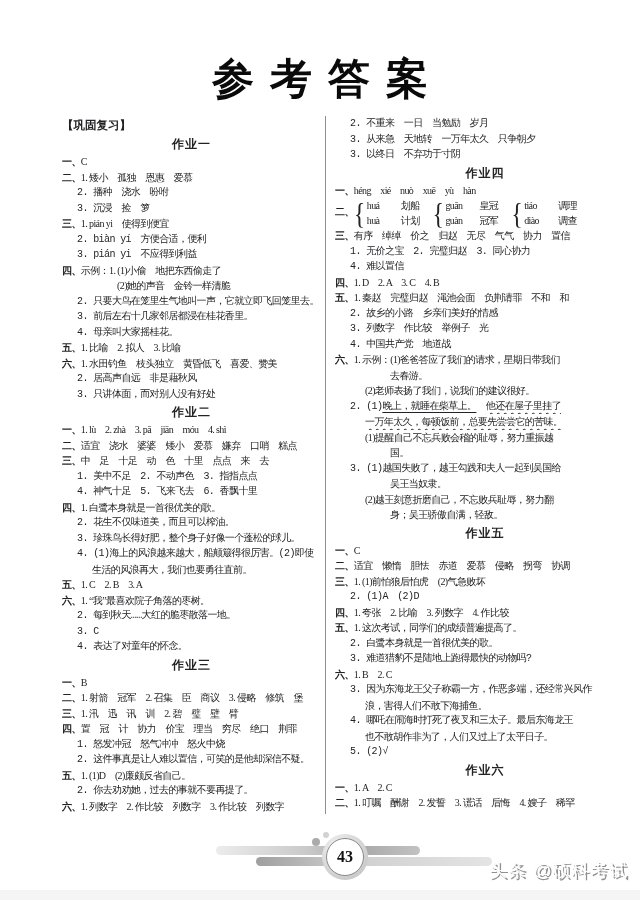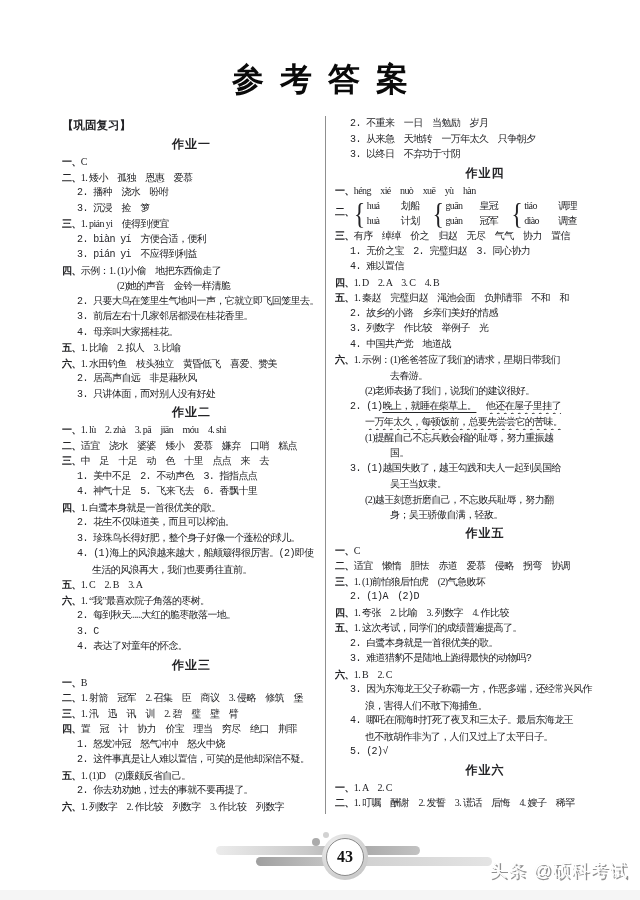--- a/index.html
+++ b/index.html
@@ -1,18 +1,18 @@
 <!DOCTYPE html>
 <html><head>
 <meta charset="utf-8">
 <style>
   html,body{margin:0;padding:0;background:#e9e9e9;}
   .page{width:640px;height:900px;position:relative;background:#fff;margin:0 auto;
         font-family:"Liberation Serif","DejaVu Serif",serif;color:#232326;overflow:hidden;}
-  .title{ text-align:center;font-size:32px;font-weight:900;letter-spacing:16px;text-indent:16px;
+  .title{ text-align:center;font-size:42px;font-weight:900;letter-spacing:16px;text-indent:16px;
           padding-top:56px;line-height:46px;color:#0a0a0a;}
   .cols{display:flex;align-items:stretch;padding:14px 5px 0 62px;}
   .col{overflow:hidden;}
   .col.left{width:259px;}
   .col.right{flex:1;padding-left:9px;}
   .divider{width:1px;background:#8f8f8f;margin-left:4px;}
   .line{font-size:10px;line-height:15.5px;letter-spacing:-0.6px;white-space:nowrap;overflow:hidden;}
   .line.h{text-align:center;font-weight:bold;font-size:12px;line-height:20px;letter-spacing:1px;}
   .line.h1{font-weight:bold;font-size:11.5px;line-height:18px;letter-spacing:0;}
   .i1{padding-left:15px;font-family:Liberation Mono, monospace;} .i2{padding-left:30px;} .i3{padding-left:55px;}

